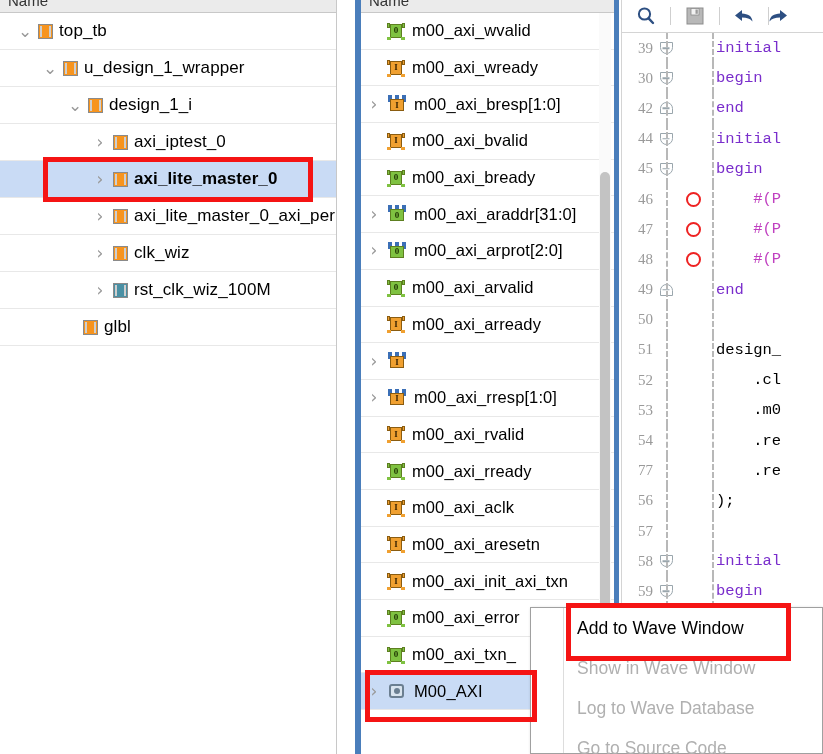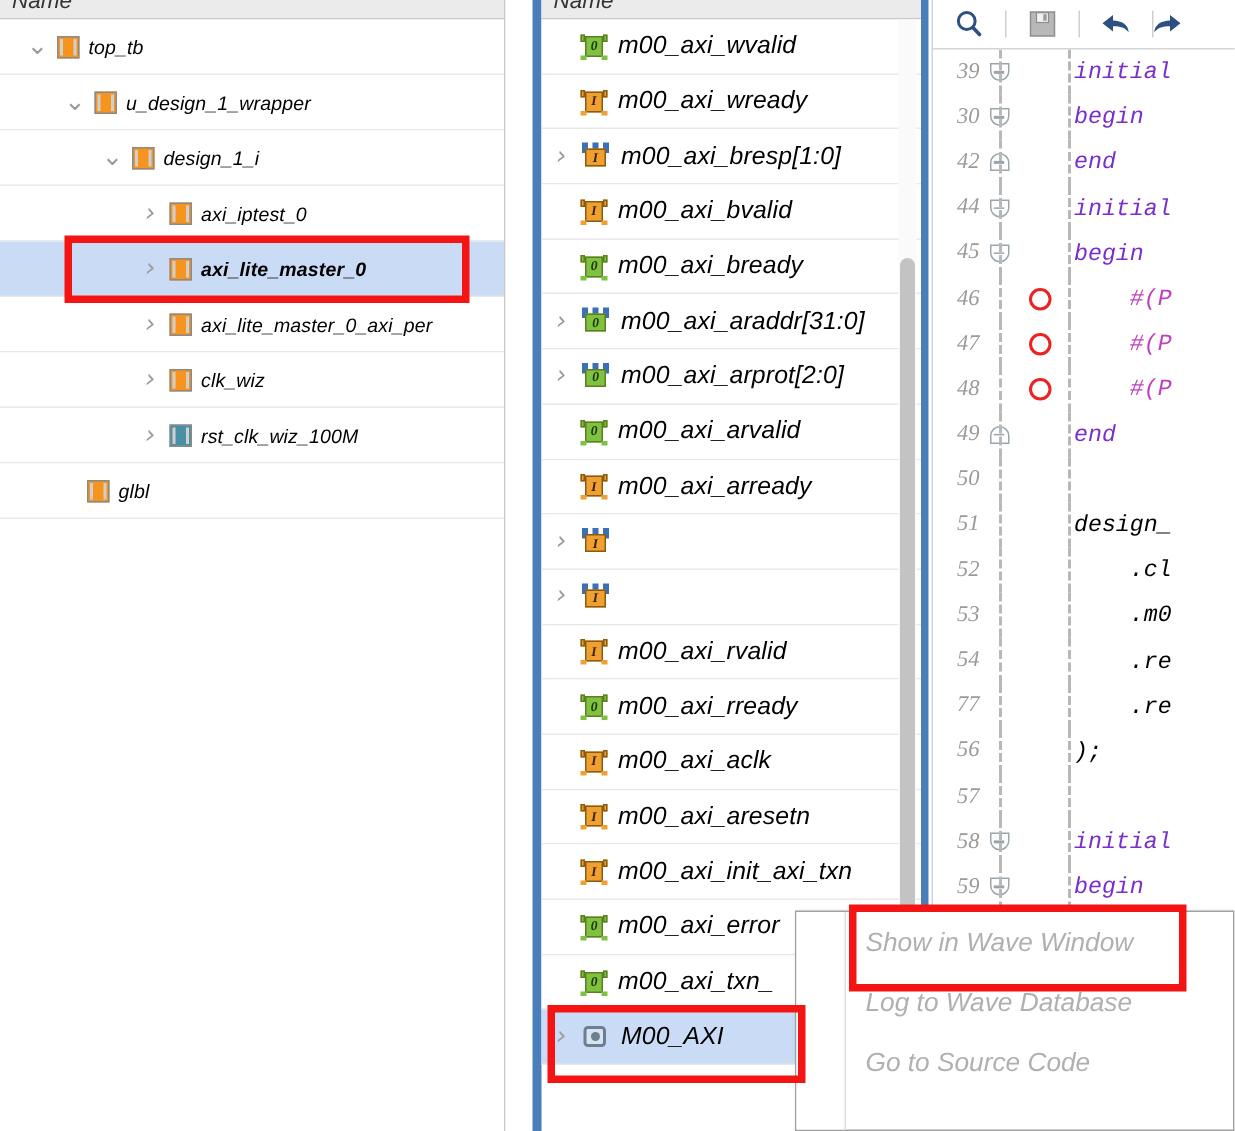--- a/index.html
+++ b/index.html
@@ -2,41 +2,41 @@
 <html><head>
 <meta charset="utf-8">
 <style>
   html,body{margin:0;padding:0;}
   body{
     width:823px;height:754px;overflow:hidden;
     font-family:"Liberation Sans", sans-serif;
     background:#ffffff;
     -webkit-font-smoothing:antialiased;
   }
-  #app{position:relative;width:823px;height:754px;overflow:hidden;background:#fff;font-style:italic;}
+  #app{position:relative;width:823px;height:754px;overflow:hidden;background:#fff;}
 
   
   .row{
     position:relative;
     display:flex;align-items:center;
     box-sizing:border-box;
     border-bottom:1px solid #e8e8e8;
     background:#fff;
     white-space:nowrap;
   }
   .row.sel{background:#c9dbf5;}
   .arrow{
     width:22px;flex:0 0 22px;
     text-align:center;
     color:#9a9a9a;font-size:17px;line-height:1;
     font-family:"DejaVu Sans", sans-serif;
   }
   .arrow.none{color:transparent;}
   .lbl{
-    font-size:13px;color:#000;letter-spacing:.1px;
+    font-size:17px;color:#000;letter-spacing:.1px;
   }
   .lbl.bold{font-weight:bold;}
 
   
   #left{
     position:absolute;left:0;top:0;width:336px;height:754px;
     background:#fff;overflow:hidden;
     border-right:1px solid #c8c8c8;
   }
   #left-hdr{
@@ -278,21 +278,21 @@
         <div class="row" style="padding-left: 89px;">
           <span class="arrow">›</span>
           <div class="chip"></div>
           <span class="lbl">clk_wiz</span>
         </div>
         <div class="row" style="padding-left: 89px;">
           <span class="arrow">›</span>
           <div class="chip blue"></div>
           <span class="lbl">rst_clk_wiz_100M</span>
         </div>
-        <div class="row" style="padding-left: 34px;">
+        <div class="row" style="padding-left: 59px;">
           <span class="arrow none"></span>
           <div class="chip"></div>
           <span class="lbl">glbl</span>
         </div>
       </div>
   </div>
 
   <div id="mid">
     <div id="mid-left-band"></div>
     <div id="mid-hdr">
@@ -405,20 +405,21 @@
           </div>
         </div>
         <div class="row">
           <span class="arrow">›</span>
           <div class="bus in">
             <div class="tipL"></div>
             <div class="tipM"></div>
             <div class="tipR"></div>
             <div class="body">I</div>
           </div>
+          <span class="lbl">m00_axi_rresp[1:0]</span>
         </div>
         <div class="row">
           <span class="arrow none"></span>
           <div class="sig in">
             <div class="pinL"></div>
             <div class="pinR"></div>
             <div class="body">I</div>
             <div class="footL"></div>
             <div class="footR"></div>
           </div>
@@ -718,20 +719,21 @@
           <span class="ctxt pl"></span>
           <span class="vline v1"></span>
           <span class="vline v2"></span>
         </div>
       </div>
   </div>
 
   <div id="ctxmenu">
     <div class="gutter"></div>
     <div id="ctx-items">
+        <div class="mi enabled">Add to Wave Window</div>
         <div class="mi">Show in Wave Window</div>
         <div class="mi">Log to Wave Database</div>
         <div class="mi">Go to Source Code</div>
       </div>
   </div>
 
   <div class="redbox" id="rb-tree"></div>
   <div class="redbox" id="rb-m00"></div>
   <div class="redbox" id="rb-menu"></div>
 

